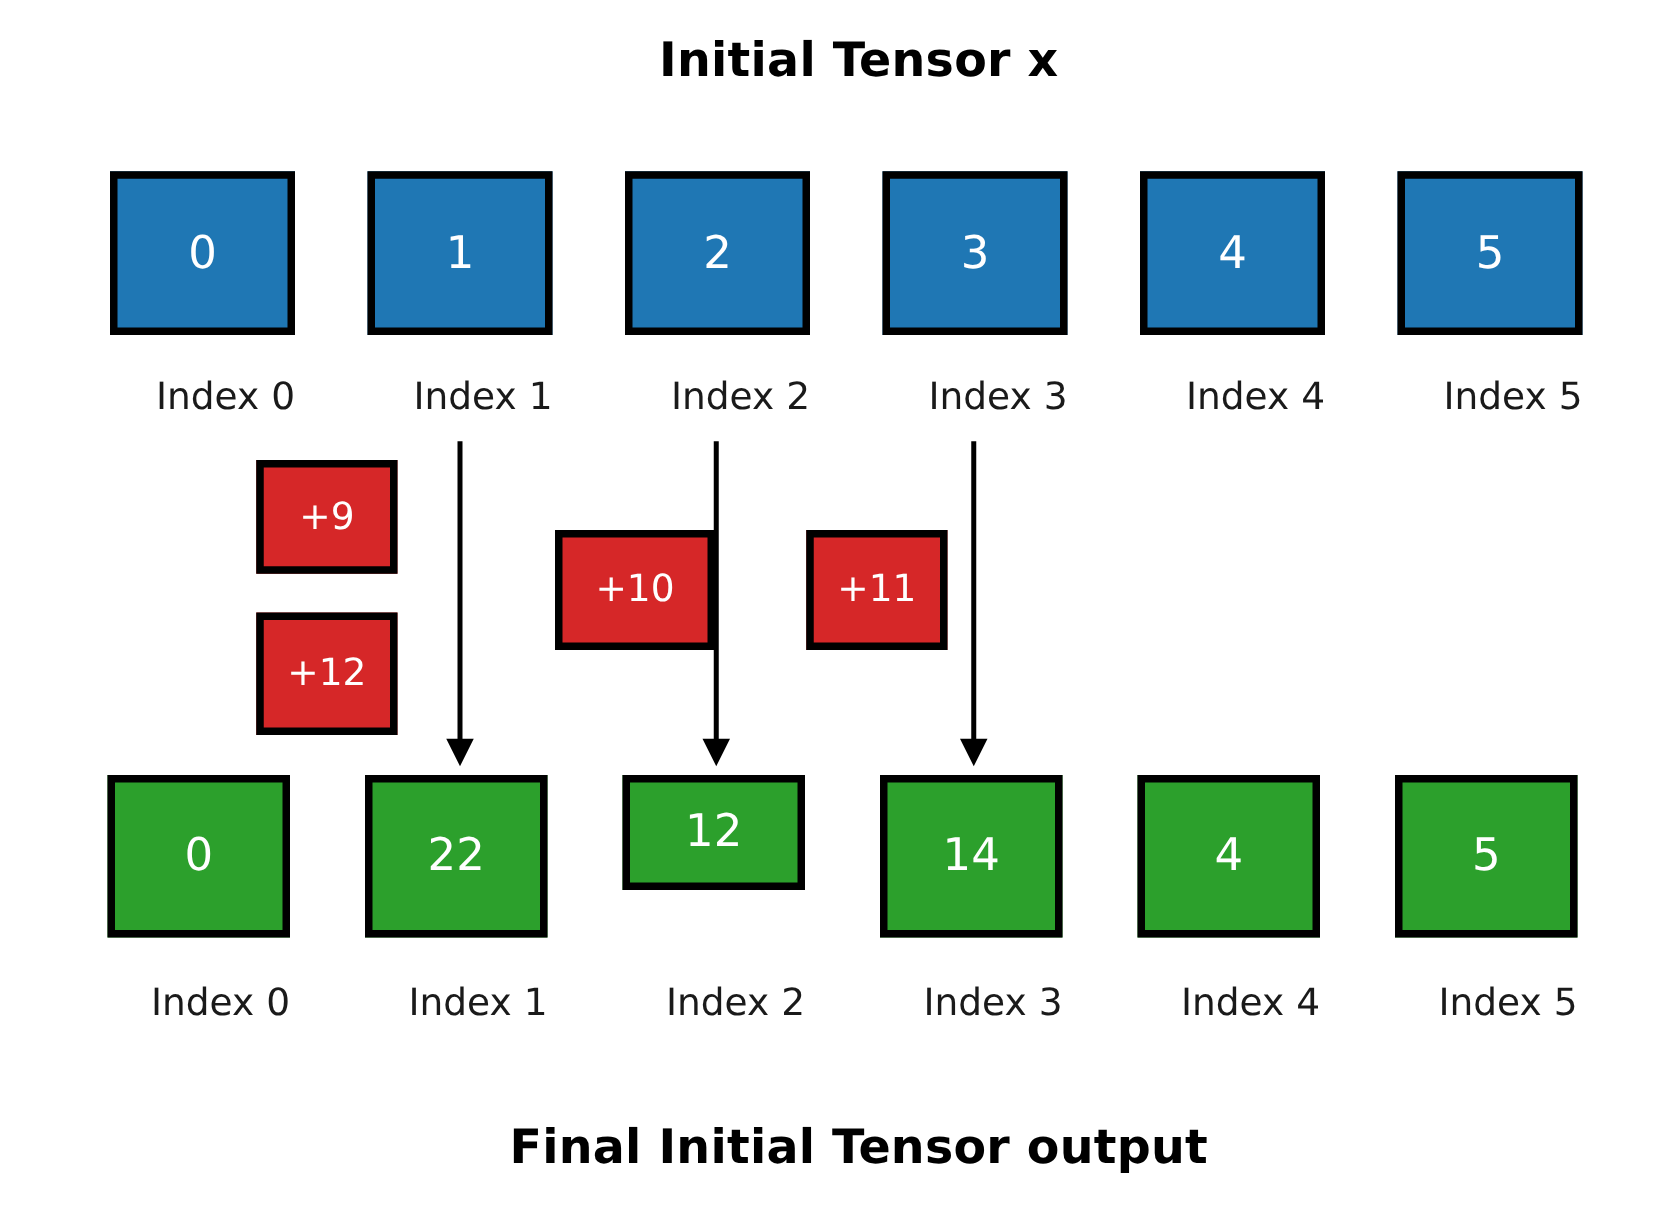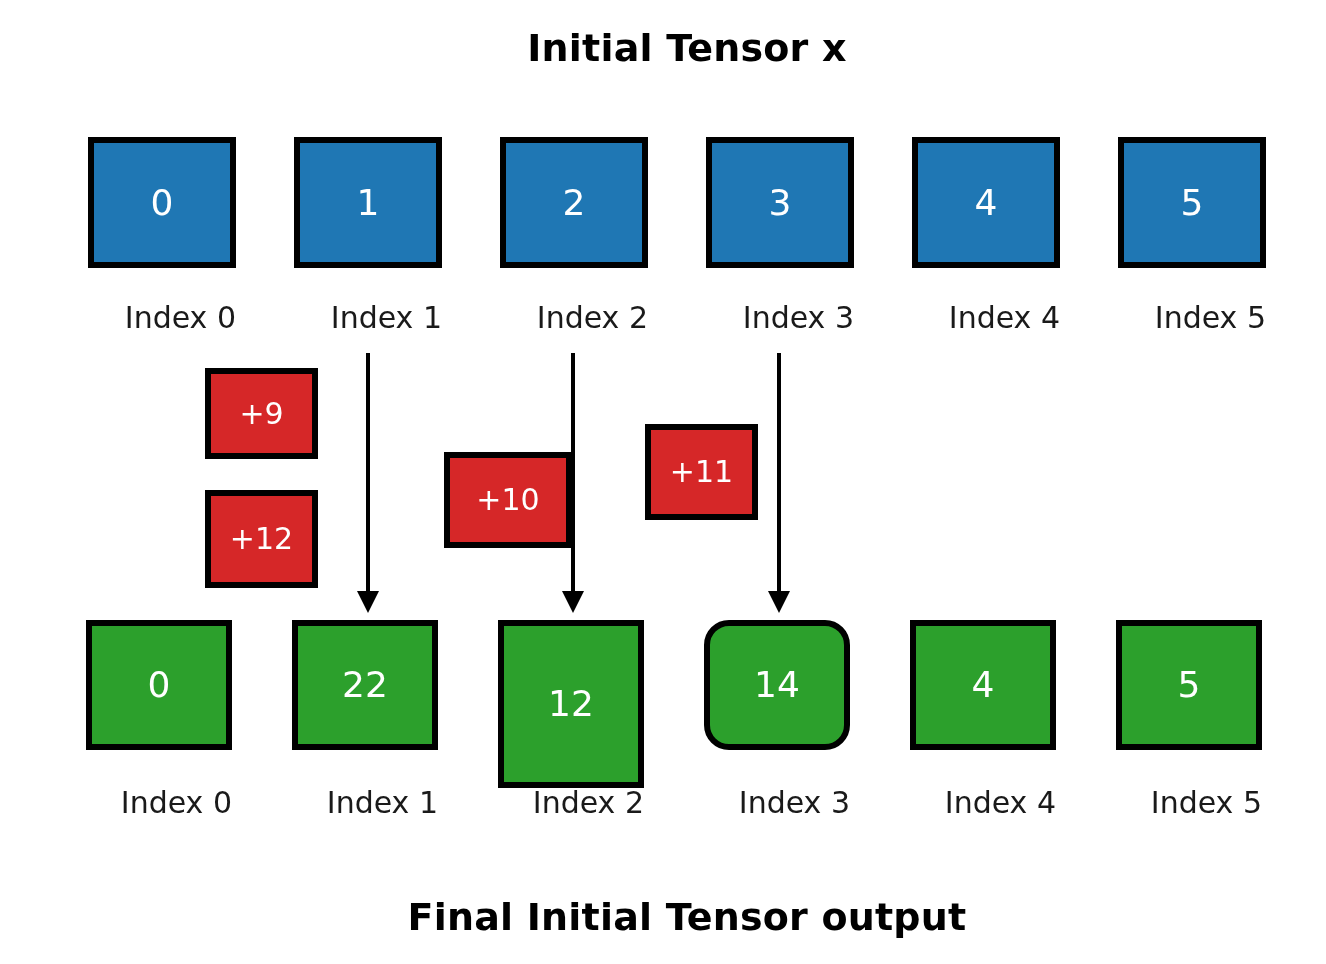--- a/index.html
+++ b/index.html
@@ -106,21 +106,21 @@
   <div class="idx-label" style="left:706px; top:300px; width:148px;">Index 3</div>
   <div class="idx-label" style="left:912px; top:300px; width:148px;">Index 4</div>
   <div class="idx-label" style="left:1118px; top:300px; width:148px;">Index 5</div>
 
   <div class="cell red" style="left:205px; top:368px; width:113px; height:91px;">
     <span>+9</span>
   </div>
   <div class="cell red" style="left:205px; top:490px; width:113px; height:98px;text-align:center;">
     <span>+12</span>
   </div>
-  <div class="cell red" style="left:444px; top:424px; width:128px; height:96px;margin-top:28px;">
+  <div class="cell red" style="left:444px; top:424px; width:128px; height:96px;">
     <span>+10</span>
   </div>
   <div class="cell red" style="left:645px; top:424px; width:113px; height:96px;">
     <span>+11</span>
   </div>
 
   <div class="arrow-shaft" style="left:366px; top:353px; height:240px;"></div>
   <div class="arrow-head" style="left:357px; top:591px;"></div>
 
   <div class="arrow-shaft" style="left:571px; top:353px; height:240px;"></div>
@@ -128,24 +128,24 @@
 
   <div class="arrow-shaft" style="left:777px; top:353px; height:240px;"></div>
   <div class="arrow-head" style="left:768px; top:591px;"></div>
 
   <div class="cell green" style="left:86px;  top:620px; width:146px; height:130px;">
     <span>0</span>
   </div>
   <div class="cell green" style="left:292px; top:620px; width:146px; height:130px;">
     <span>22</span>
   </div>
-  <div class="cell green" style="left:498px; top:620px; width:146px; height:168px;">
+  <div class="cell green" style="left:498px; top:620px; width:146px; height:92px;">
     <span>12</span>
   </div>
-  <div class="cell green" style="left:704px; top:620px; width:146px; height:130px;border-radius:25px;">
+  <div class="cell green" style="left:704px; top:620px; width:146px; height:130px;">
     <span>14</span>
   </div>
   <div class="cell green" style="left:910px; top:620px; width:146px; height:130px;">
     <span>4</span>
   </div>
   <div class="cell green" style="left:1116px; top:620px; width:146px; height:130px;">
     <span>5</span>
   </div>
 
   <div class="idx-label" style="left:86px;  top:785px; width:146px;">Index 0</div>

